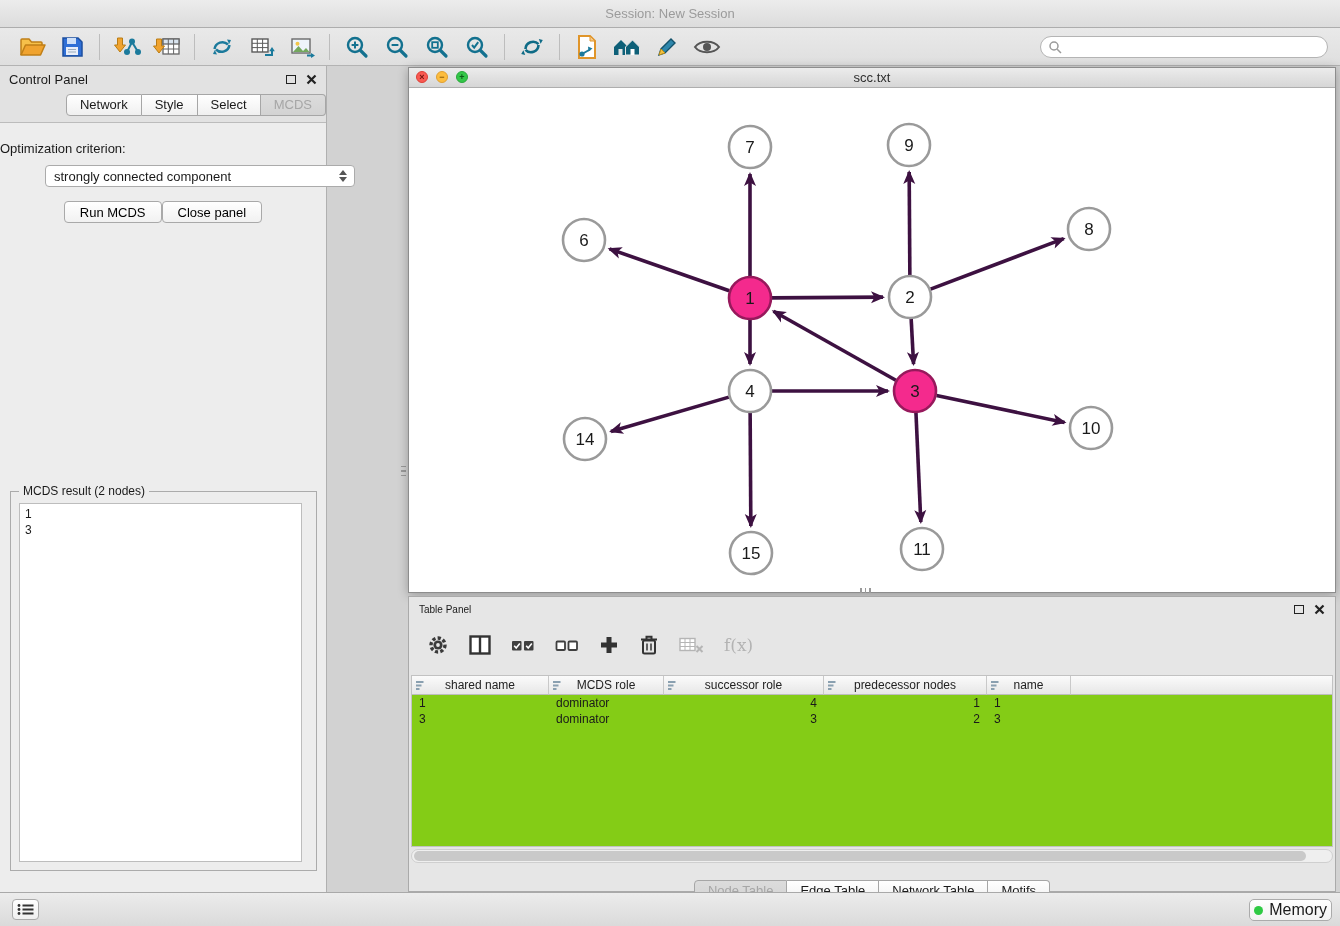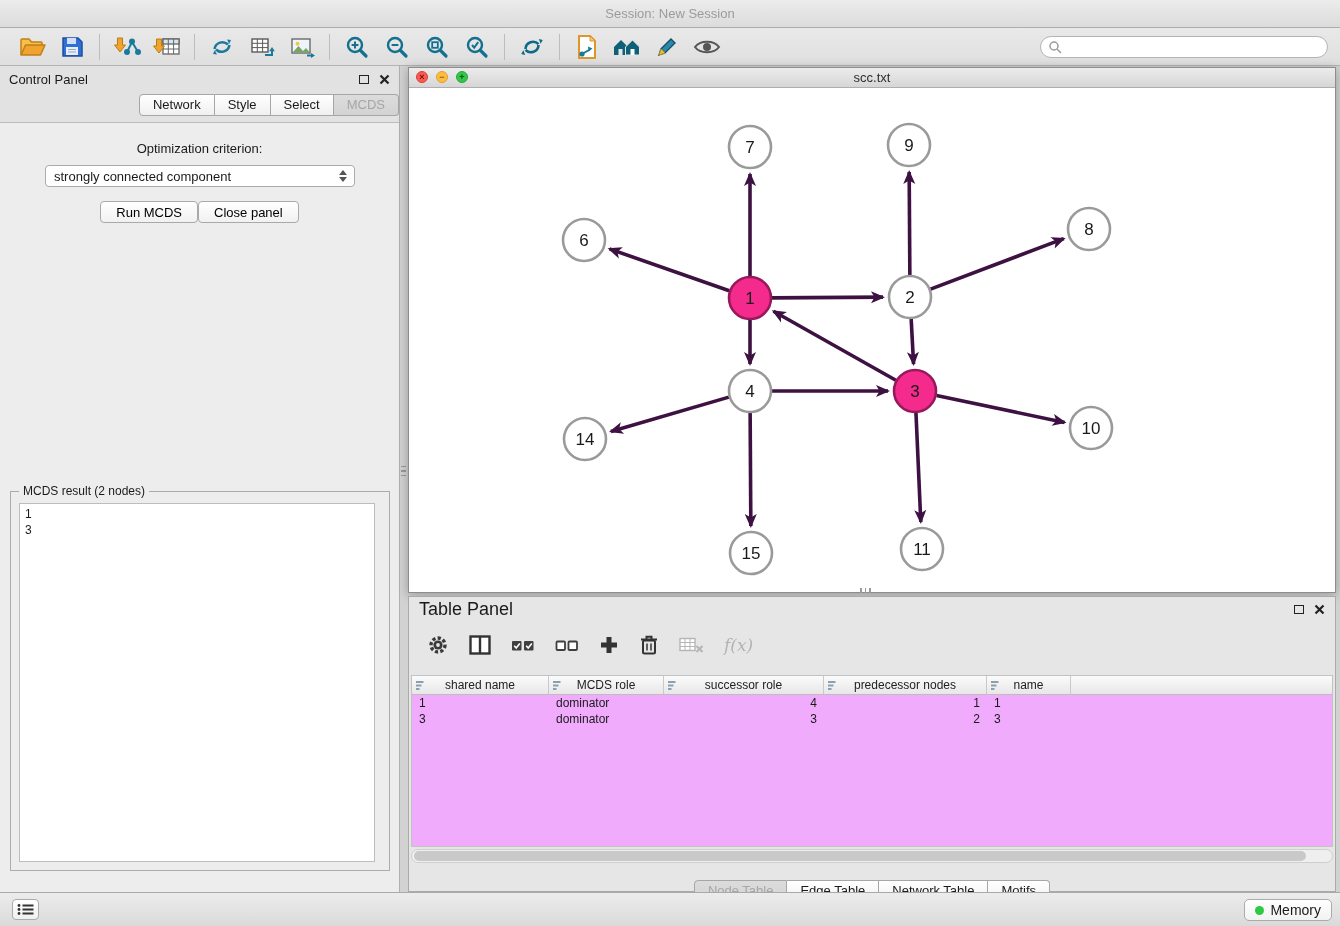--- a/index.html
+++ b/index.html
@@ -15,33 +15,33 @@
   .toolbar { position:absolute; left:0; top:28px; width:1340px; height:38px;
     background:linear-gradient(#e9e9e9,#dfdfdf); border-bottom:1px solid #b3b3b3;
     display:flex; align-items:center; padding:0 12px; }
   .tbtn { height:32px; min-width:40px; display:flex; align-items:center; justify-content:center; }
   .tsep { width:1px; height:26px; background:#bdbdbd; margin:0 7px; }
   .searchbox { margin-left:auto; width:288px; height:22px; background:#fff; border:1px solid #b4b4b4;
     border-radius:12px; display:flex; align-items:center; padding:0 7px; gap:5px; }
   .searchbox input { flex:1; border:none; outline:none; background:transparent; font-size:12px; font-family:inherit; }
 
   
-  .control-panel { position:absolute; left:0; top:66px; width:400px; height:826px;
+  .control-panel { position:absolute; left:0; top:66px; width:327px; height:826px;
     background:#e2e2e2; border-right:1px solid #b0b0b0; }
   .cp-header { height:27px; display:flex; align-items:center; padding:0 9px; font-size:13px; }
   .win-btns { margin-left:auto; display:flex; align-items:center; gap:10px; }
   .float-ic { width:10px; height:9px; border:1.5px solid #222; display:inline-block; }
   .seg-row { display:flex; justify-content:flex-end; padding:1px 0 6px; }
   .seg-tab { font-size:13px; height:22px; line-height:20px; padding:0 13px;
     background:linear-gradient(#ffffff,#f0f0f0); border:1px solid #a6a6a6; border-left:none; color:#1a1a1a; }
   .seg-tab:first-child { border-left:1px solid #a6a6a6; border-radius:4px 0 0 4px; }
   .seg-tab:last-child { border-radius:0 4px 4px 0; }
   .seg-tab.active { background:linear-gradient(#dcdcdc,#d3d3d3); color:#a6a6a6; }
   .cp-body { position:absolute; left:0; right:0; top:56px; bottom:0; background:#ededed; border-top:1px solid #bcbcbc; }
-  .opt-label { margin-top:18px; text-align:center; font-size:13px; }
+  .opt-label { margin-top:18px; text-align:left; font-size:13px; }
   .dropdown { position:absolute; left:45px; top:42px; width:310px; height:22px; background:#fff;
     border:1px solid #ababab; border-radius:4px; display:flex; align-items:center; padding:0 6px 0 8px; font-size:13px; }
   .stepper { margin-left:auto; display:flex; flex-direction:column; gap:2px; padding-right:1px; }
   .tri-up { width:0; height:0; border-left:4px solid transparent; border-right:4px solid transparent; border-bottom:5px solid #555; }
   .tri-down { width:0; height:0; border-left:4px solid transparent; border-right:4px solid transparent; border-top:5px solid #555; }
   .cp-buttons { position:absolute; top:78px; left:0; right:0; display:flex; justify-content:center; }
   .mac-btn { height:22px; padding:0 15px; background:linear-gradient(#ffffff,#f1f1f1);
     border:1px solid #a9a9a9; border-radius:4px; font-size:13px; font-family:inherit; }
   .result-group { position:absolute; left:10px; right:9px; top:368px; bottom:21px; border:1px solid #ababab;text-decoration:underline; }
   .group-legend { position:absolute; top:-8px; left:8px; background:#ededed; padding:0 4px; font-size:12px; }
@@ -58,47 +58,47 @@
     font-size:9px; font-weight:700; line-height:1; }
   .light.red { background:#f95a52; border:1px solid #dd3f36; color:#74130e; }
   .light.yellow { background:#fdbd3e; border:1px solid #e0a032; color:#8a5d0b; }
   .light.green { background:#33c748; border:1px solid #2aa73c; color:#0d5a17; }
   .nw-canvas { position:absolute; left:0; top:21px; width:926px; height:504px; }
   .nw-canvas svg { width:100%; height:100%; display:block; }
 
   
   .table-panel { position:absolute; left:408px; top:596px; width:928px; height:296px;
     background:#e6e6e6; border:1px solid #aaa; }
-  .tp-header { height:24px; display:flex; align-items:center; padding:0 10px; font-size:18px; }
+  .tp-header { height:24px; display:flex; align-items:center; padding:0 10px; font-size:10px; }
   .tp-toolbar { position:absolute; left:0; top:26px; height:44px; display:flex; align-items:center; padding:0 18px; gap:20px; }
   .tp-tbtn { display:flex; align-items:center; justify-content:center; }
-  .fx { font-family:"DejaVu Serif", serif; font-style:italic; font-size:17px; color:#b3b3b3; }
-  .tp-table-wrap { position:absolute; left:2px; right:2px; top:78px; height:172px; background:#f0abfc;
+  .fx { font-family:"DejaVu Serif", serif; font-size:17px; color:#b3b3b3; }
+  .tp-table-wrap { position:absolute; left:2px; right:2px; top:78px; height:172px; background:#84cc16;
     border:1px solid #c2c2c2; overflow:hidden; }
   .thead { display:flex; height:19px; }
   .th { position:relative; display:flex; align-items:center; justify-content:center; font-size:12px; color:#222;
     background:linear-gradient(#fbfbfb,#e7e7e7); border-right:1px solid #c9c9c9; border-bottom:1px solid #bdbdbd; }
   .th svg { position:absolute; left:4px; top:4px; }
   .th.filler { flex:1; border-right:none; }
   .tr { display:flex; height:16px; }
   .td { font-size:12px; line-height:16px; padding:0 7px; white-space:nowrap; overflow:hidden; }
   .td.right { text-align:right; }
   .hscroll { position:absolute; left:2px; right:2px; top:252px; height:14px; background:#efefef;
     border:1px solid #cfcfcf; border-radius:7px; }
   .hscroll .thumb { position:absolute; left:2px; top:1px; bottom:1px; width:97%; background:#cachebox; background:#c9c9c9; border-radius:6px; }
   .tp-tabs { position:absolute; left:0; right:0; top:282px; display:flex; justify-content:center; }
 
   
   .statusbar { position:absolute; left:0; top:892px; width:1340px; height:34px;
     background:linear-gradient(#ececec,#dadada); border-top:1px solid #a9a9a9; }
   .list-button { position:absolute; left:12px; top:6px; width:27px; height:21px; background:linear-gradient(#fff,#f0f0f0);
     border:1px solid #ababab; border-radius:4px; display:flex; align-items:center; justify-content:center; }
-  .memory-button { position:absolute; right:8px; top:6px; height:22px; padding:0 10px;
+  .memory-button { position:absolute; right:8px; top:6px; height:22px; padding:0 4px;
     background:linear-gradient(#fff,#f2f2f2); border:1px solid #ababab; border-radius:5px;
-    display:flex; align-items:center; gap:6px; font-size:14px; }
+    display:flex; align-items:center; gap:6px; font-size:16px; }
   .mem-dot { width:9px; height:9px; border-radius:50%; background:#2fca44; display:inline-block; }
 
   .grip-v { position:absolute; left:401px; top:466px; width:5px; height:12px;
     background:repeating-linear-gradient(to bottom,#9a9a9a 0 1.5px,transparent 1.5px 4.5px); }
   .grip-h { position:absolute; left:860px; top:588px; width:12px; height:5px;
     background:repeating-linear-gradient(to right,#9a9a9a 0 1.5px,transparent 1.5px 4.5px); }
 </style>
 </head>
 <body>
 

